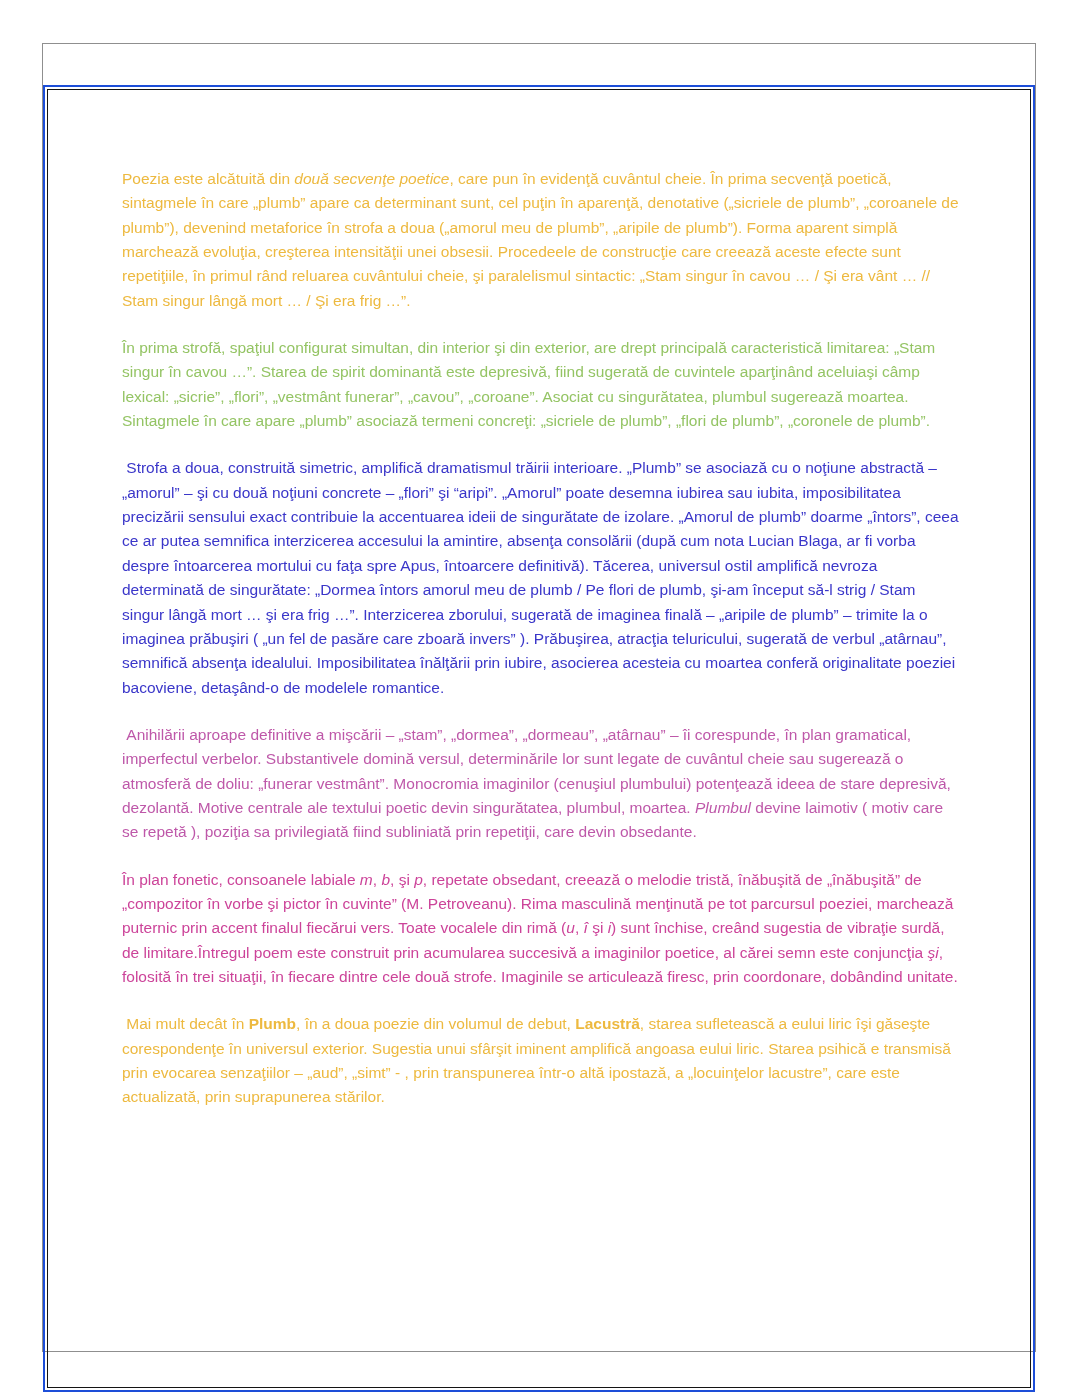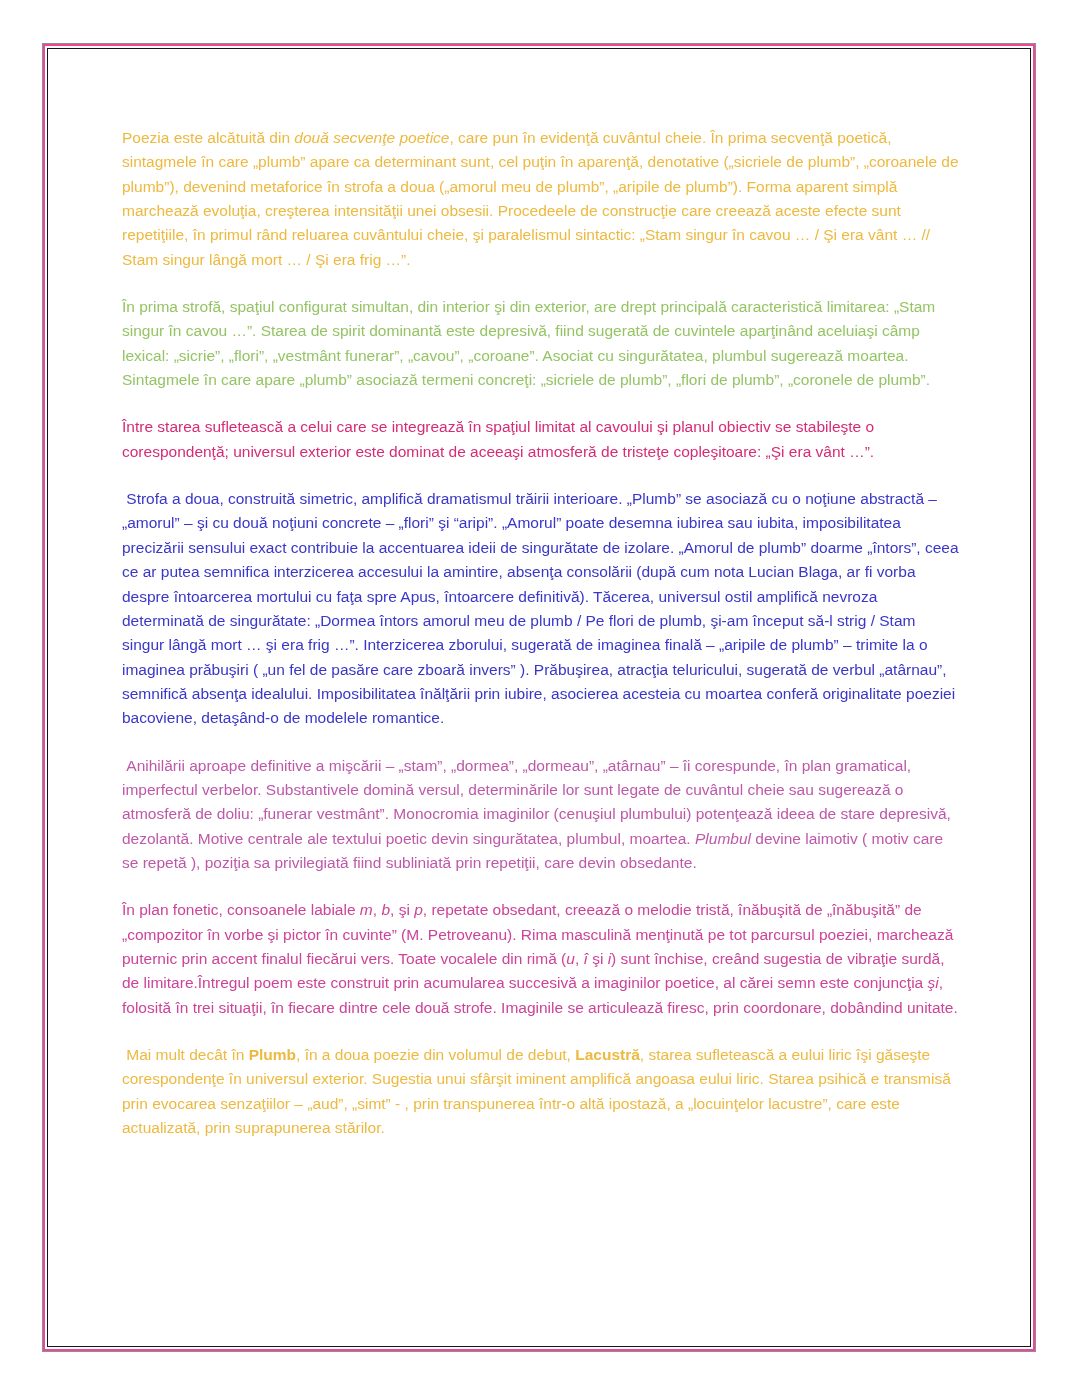--- a/index.html
+++ b/index.html
@@ -21,22 +21,23 @@
     width: 994px;
     height: 1309px;
     box-sizing: border-box;
     border: 1px solid #8f8f8f;
     background: #ffffff;
   }
   .frame-thick {
     box-sizing: border-box;
     width: 100%;
     height: 100%;
-    border: 2px solid #ec4899;
+    border: 2px solid #1d4ed8;
     padding: 2px; 
+    margin-top: 41px;
   }
   .frame-thin {
     box-sizing: border-box;
     width: 100%;
     height: 100%;
     border: 1px solid #141414;
   }
   .page-content {
     box-sizing: border-box;
     width: 100%;
@@ -62,21 +63,20 @@
 </head>
 <body>
 
 <div class="page-frame">
   <div class="frame-thick">
     <div class="frame-thin">
       <div class="page-content">
         <div class="doc-body">
             <p style="color: rgb(237, 185, 63);"><span class="run-normal">Poezia este alcătuită din </span><span class="run-italic">două secvenţe poetice</span><span class="run-normal">, care pun în evidenţă cuvântul cheie. În prima secvenţă poetică, sintagmele în care „plumb” apare ca determinant sunt, cel puţin în aparenţă, denotative („sicriele de plumb”, „coroanele de plumb”), devenind metaforice în strofa a doua („amorul meu de plumb”, „aripile de plumb”). Forma aparent simplă marchează evoluţia, creşterea intensităţii unei obsesii. Procedeele de construcţie care creează aceste efecte sunt repetiţiile, în primul rând reluarea cuvântului cheie, şi paralelismul sintactic: „Stam singur în cavou … / Şi era vânt … // Stam singur lângă mort … / Şi era frig …”.</span></p>
             <p style="color: rgb(148, 196, 100);"><span class="run-normal">În prima strofă, spaţiul configurat simultan, din interior şi din exterior, are drept principală caracteristică limitarea: „Stam singur în cavou …”. Starea de spirit dominantă este depresivă, fiind sugerată de cuvintele aparţinând aceluiaşi câmp lexical: „sicrie”, „flori”, „vestmânt funerar”, „cavou”, „coroane”. Asociat cu singurătatea, plumbul sugerează moartea. Sintagmele în care apare „plumb” asociază termeni concreţi: „sicriele de plumb”, „flori de plumb”, „coronele de plumb”.</span></p>
-            <p style="color: rgb(214, 43, 118);"><span class="run-normal">Între starea sufletească a celui care se integrează în spaţiul limitat al cavoului şi planul obiectiv se stabileşte o corespondenţă; universul exterior este dominat de aceeaşi atmosferă de tristeţe copleşitoare: „Şi era vânt …”.</span></p>
             <p style="color: rgb(58, 54, 201);"><span class="run-normal"> Strofa a doua, construită simetric, amplifică dramatismul trăirii interioare. „Plumb” se asociază cu o noţiune abstractă – „amorul” – şi cu două noţiuni concrete – „flori” şi “aripi”. „Amorul” poate desemna iubirea sau iubita, imposibilitatea precizării sensului exact contribuie la accentuarea ideii de singurătate de izolare. „Amorul de plumb” doarme „întors”, ceea ce ar putea semnifica interzicerea accesului la amintire, absenţa consolării (după cum nota Lucian Blaga, ar fi vorba despre întoarcerea mortului cu faţa spre Apus, întoarcere definitivă). Tăcerea, universul ostil amplifică nevroza determinată de singurătate: „Dormea întors amorul meu de plumb / Pe flori de plumb, şi-am început să-l strig / Stam singur lângă mort … şi era frig …”. Interzicerea zborului, sugerată de imaginea finală – „aripile de plumb” – trimite la o imaginea prăbuşiri ( „un fel de pasăre care zboară invers” ). Prăbuşirea, atracţia teluricului, sugerată de verbul „atârnau”, semnifică absenţa idealului. Imposibilitatea înălţării prin iubire, asocierea acesteia cu moartea conferă originalitate poeziei bacoviene, detaşând-o de modelele romantice.</span></p>
             <p style="color: rgb(190, 88, 169);"><span class="run-normal"> Anihilării aproape definitive a mişcării – „stam”, „dormea”, „dormeau”, „atârnau” – îi corespunde, în plan gramatical, imperfectul verbelor. Substantivele domină versul, determinările lor sunt legate de cuvântul cheie sau sugerează o atmosferă de doliu: „funerar vestmânt”. Monocromia imaginilor (cenuşiul plumbului) potenţează ideea de stare depresivă, dezolantă. Motive centrale ale textului poetic devin singurătatea, plumbul, moartea. </span><span class="run-italic">Plumbul</span><span class="run-normal"> devine laimotiv ( motiv care se repetă ), poziţia sa privilegiată fiind subliniată prin repetiţii, care devin obsedante.</span></p>
             <p style="color: rgb(204, 67, 153);"><span class="run-normal">În plan fonetic, consoanele labiale </span><span class="run-italic">m</span><span class="run-normal">, </span><span class="run-italic">b</span><span class="run-normal">, şi </span><span class="run-italic">p</span><span class="run-normal">, repetate obsedant, creează o melodie tristă, înăbuşită de „înăbuşită” de „compozitor în vorbe şi pictor în cuvinte” (M. Petroveanu). Rima masculină menţinută pe tot parcursul poeziei, marchează puternic prin accent finalul fiecărui vers. Toate vocalele din rimă (</span><span class="run-italic">u</span><span class="run-normal">, </span><span class="run-italic">î</span><span class="run-normal"> şi </span><span class="run-italic">i</span><span class="run-normal">) sunt închise, creând sugestia de vibraţie surdă, de limitare.Întregul poem este construit prin acumularea succesivă a imaginilor poetice, al cărei semn este conjuncţia </span><span class="run-italic">şi</span><span class="run-normal">, folosită în trei situaţii, în fiecare dintre cele două strofe. Imaginile se articulează firesc, prin coordonare, dobândind unitate.</span></p>
             <p style="color: rgb(237, 185, 63);"><span class="run-normal"> Mai mult decât în </span><span class="run-bold-italic">Plumb</span><span class="run-normal">, în a doua poezie din volumul de debut, </span><span class="run-bold-italic">Lacustră</span><span class="run-normal">, starea sufletească a eului liric îşi găseşte corespondenţe în universul exterior. Sugestia unui sfârşit iminent amplifică angoasa eului liric. Starea psihică e transmisă prin evocarea senzaţiilor – „aud”, „simt” - , prin transpunerea într-o altă ipostază, a „locuinţelor lacustre”, care este actualizată, prin suprapunerea stărilor.</span></p>
           </div>
       </div>
     </div>
   </div>
 </div>
 

